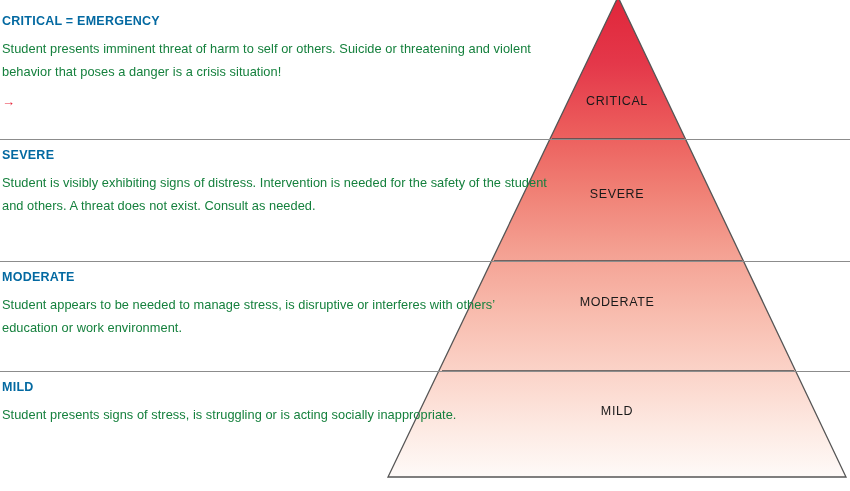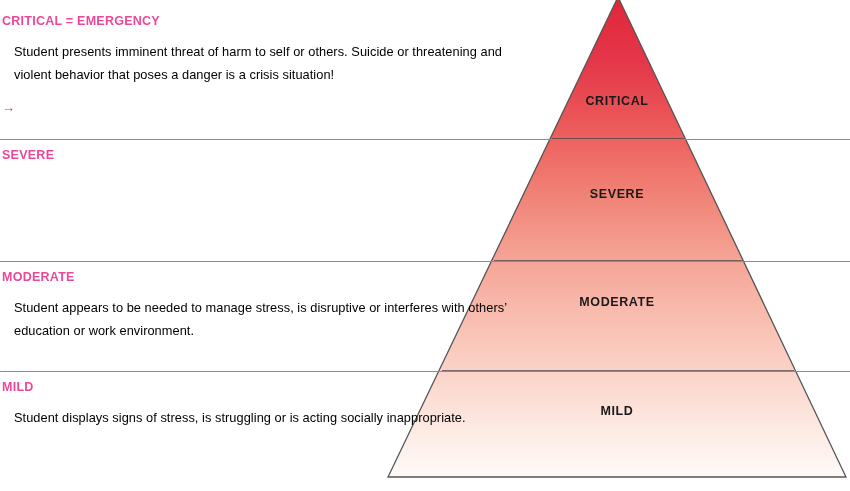--- a/index.html
+++ b/index.html
@@ -38,30 +38,30 @@
     z-index: 6;
   }
   #section-critical  { top: 14px;  }
   #section-severe    { top: 148px; }
   #section-moderate  { top: 270px; }
   #section-mild      { top: 380px; }
 
   .section-heading {
     font-size: 12.5px;
     font-weight: bold;
-    color: #ec4899;
+    color: #0369a1;
     letter-spacing: 0.25px;
     margin: 0 0 9px 0;
     line-height: 14px;
   }
   .section-body {
     font-size: 12.8px;
-    color: #000000;
+    color: #15803d;
     line-height: 23px;
-    margin: 12px;
+    margin: 0;
     letter-spacing: 0.05px;
   }
   .action-line {
     margin: 9px 0 0 0;
     font-size: 12.8px;
     color: #231f20;
     line-height: 20px;
     padding-left: 16px;
     position: relative;
     letter-spacing: 0.05px;
@@ -84,21 +84,21 @@
     height: 491px;
     z-index: 4;
     pointer-events: none;
   }
   #pyramid-wrap svg { display: block; }
 
   .tier-label {
     position: absolute;
     text-align: center;
     font-size: 12.5px;
-    font-weight: bold;
+    font-weight: normal;
     color: #1a1a1a;
     letter-spacing: 0.6px;
     white-space: nowrap;
     z-index: 7;
     transform: translate(-50%, -50%);
   }
   #label-critical { left: 617px; top: 101px; }
   #label-severe   { left: 617px; top: 194px; }
   #label-moderate { left: 617px; top: 302px; }
   #label-mild     { left: 617px; top: 411px; }
@@ -144,25 +144,26 @@
   <div class="section" id="section-critical">
     <p class="section-heading">CRITICAL = EMERGENCY</p>
     <p class="section-body">Student presents imminent threat of harm to self or others. Suicide or threatening and violent behavior that poses a danger is a crisis situation!</p>
     <p class="action-line">
       <span class="action-arrow">→</span>
     </p>
   </div>
 
   <div class="section" id="section-severe">
     <p class="section-heading">SEVERE</p>
+    <p class="section-body">Student is visibly exhibiting signs of distress. Intervention is needed for the safety of the student and others. A threat does not exist. Consult as needed.</p>
   </div>
 
   <div class="section" id="section-moderate">
     <p class="section-heading">MODERATE</p>
     <p class="section-body">Student appears to be needed to manage stress, is disruptive or interferes with others’ education or work environment.</p>
   </div>
 
   <div class="section" id="section-mild">
     <p class="section-heading">MILD</p>
-    <p class="section-body">Student displays signs of stress, is struggling or is acting socially inappropriate.</p>
+    <p class="section-body">Student presents signs of stress, is struggling or is acting socially inappropriate.</p>
   </div>
 
 </div>
 
 </body></html>

